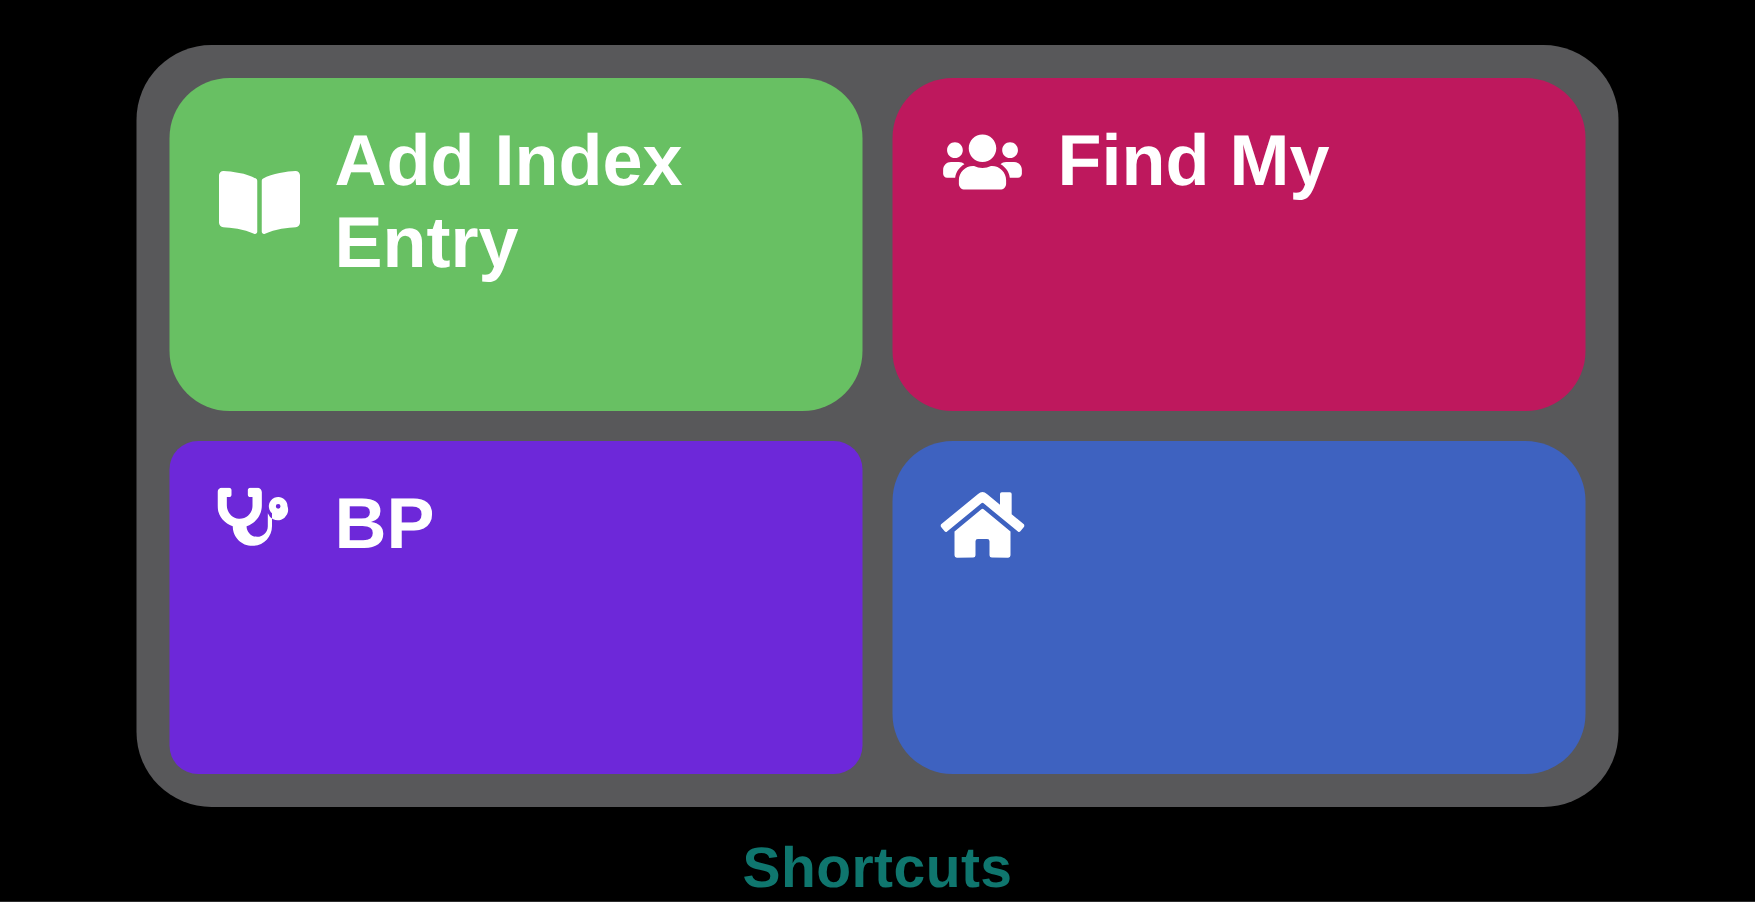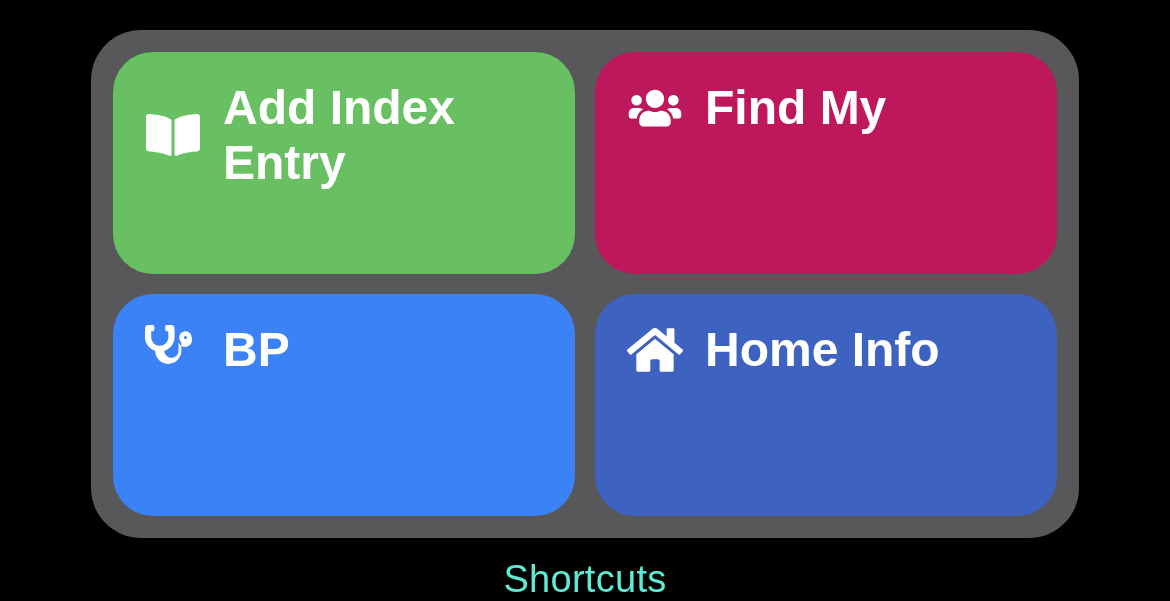--- a/index.html
+++ b/index.html
@@ -66,27 +66,27 @@
     
     .tile-label {
       color: #ffffff;
       font-size: 48px;
       font-weight: 600;
       line-height: 1.15;
     }
     
     .tile-green   { background: #68c063; }
     .tile-orange  { background: #be185d; }
-    .tile-purple  { background: #3b82f6; }
+    .tile-purple  { background: #6d28d9; border-radius: 19px; }
     .tile-blue    { background: #3e62c0; }
     
     .widget-title {
-      color: #5eead4;
+      color: #0f766e;
       font-size: 38px;
-      font-weight: 400;
+      font-weight: 700;
       margin-top: 20px;
       letter-spacing: 0.3px;
     }
   </style>
 </head>
 <body>
 
 <div class="widget-container">
   <div class="shortcuts-grid">
 
@@ -123,20 +123,19 @@
       </div>
     </div>
 
     <div class="shortcut-tile tile-blue">
       <div class="tile-header">
         <span class="tile-icon">
           <svg viewBox="0 0 576 512" width="56" height="50">
             <path d="M280.4 148.3L96 300.1V464a16 16 0 0 0 16 16l112.1-.3a16 16 0 0 0 15.9-16V368a16 16 0 0 1 16-16h64a16 16 0 0 1 16 16v95.6a16 16 0 0 0 16 16.1L464 480a16 16 0 0 0 16-16V300L295.7 148.3a12.2 12.2 0 0 0-15.3 0zM571.6 251.5L488 182.6V44.05a12 12 0 0 0-12-12h-56a12 12 0 0 0-12 12v72.6L318.5 43a48 48 0 0 0-61 0L4.3 251.5a12 12 0 0 0-1.6 16.9l25.5 31A12 12 0 0 0 45.2 301l235.2-193.7a12.2 12.2 0 0 1 15.3 0L530.9 301a12 12 0 0 0 16.9-1.6l25.5-31a12 12 0 0 0-1.7-16.9z"></path>
           </svg>
         </span>
-        <span class="tile-label">Home Info</span>
       </div>
     </div>
 
   </div>
 </div>
 
 <div class="widget-title">Shortcuts</div>
 
 </body></html>

